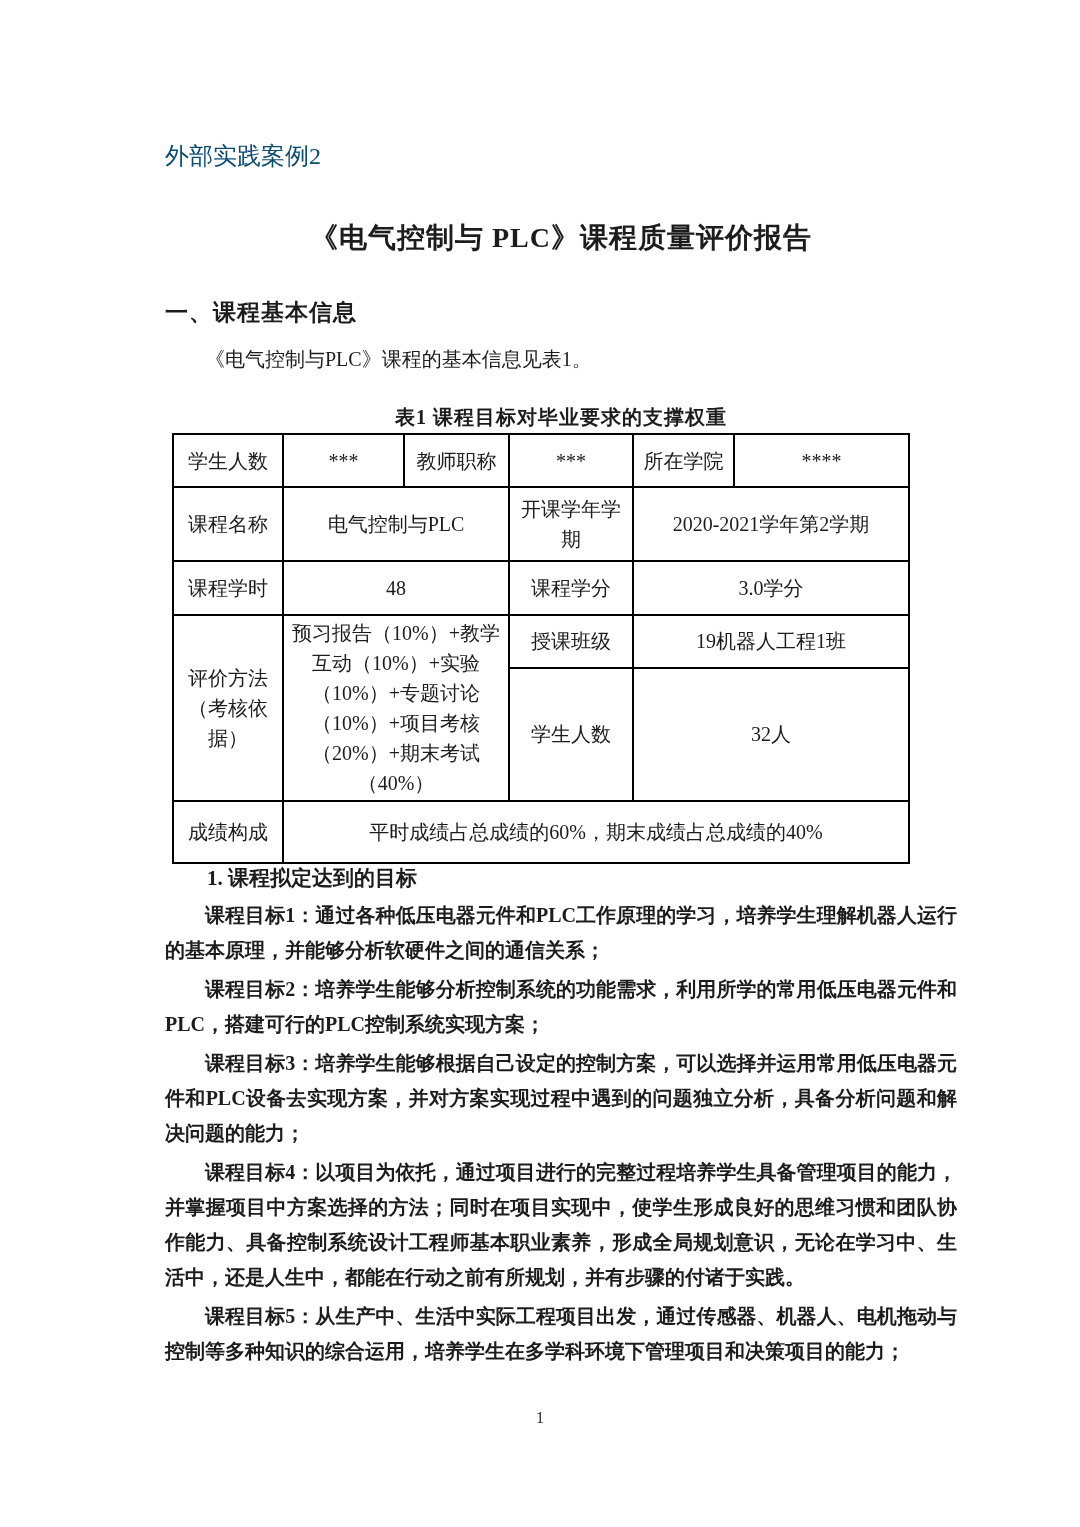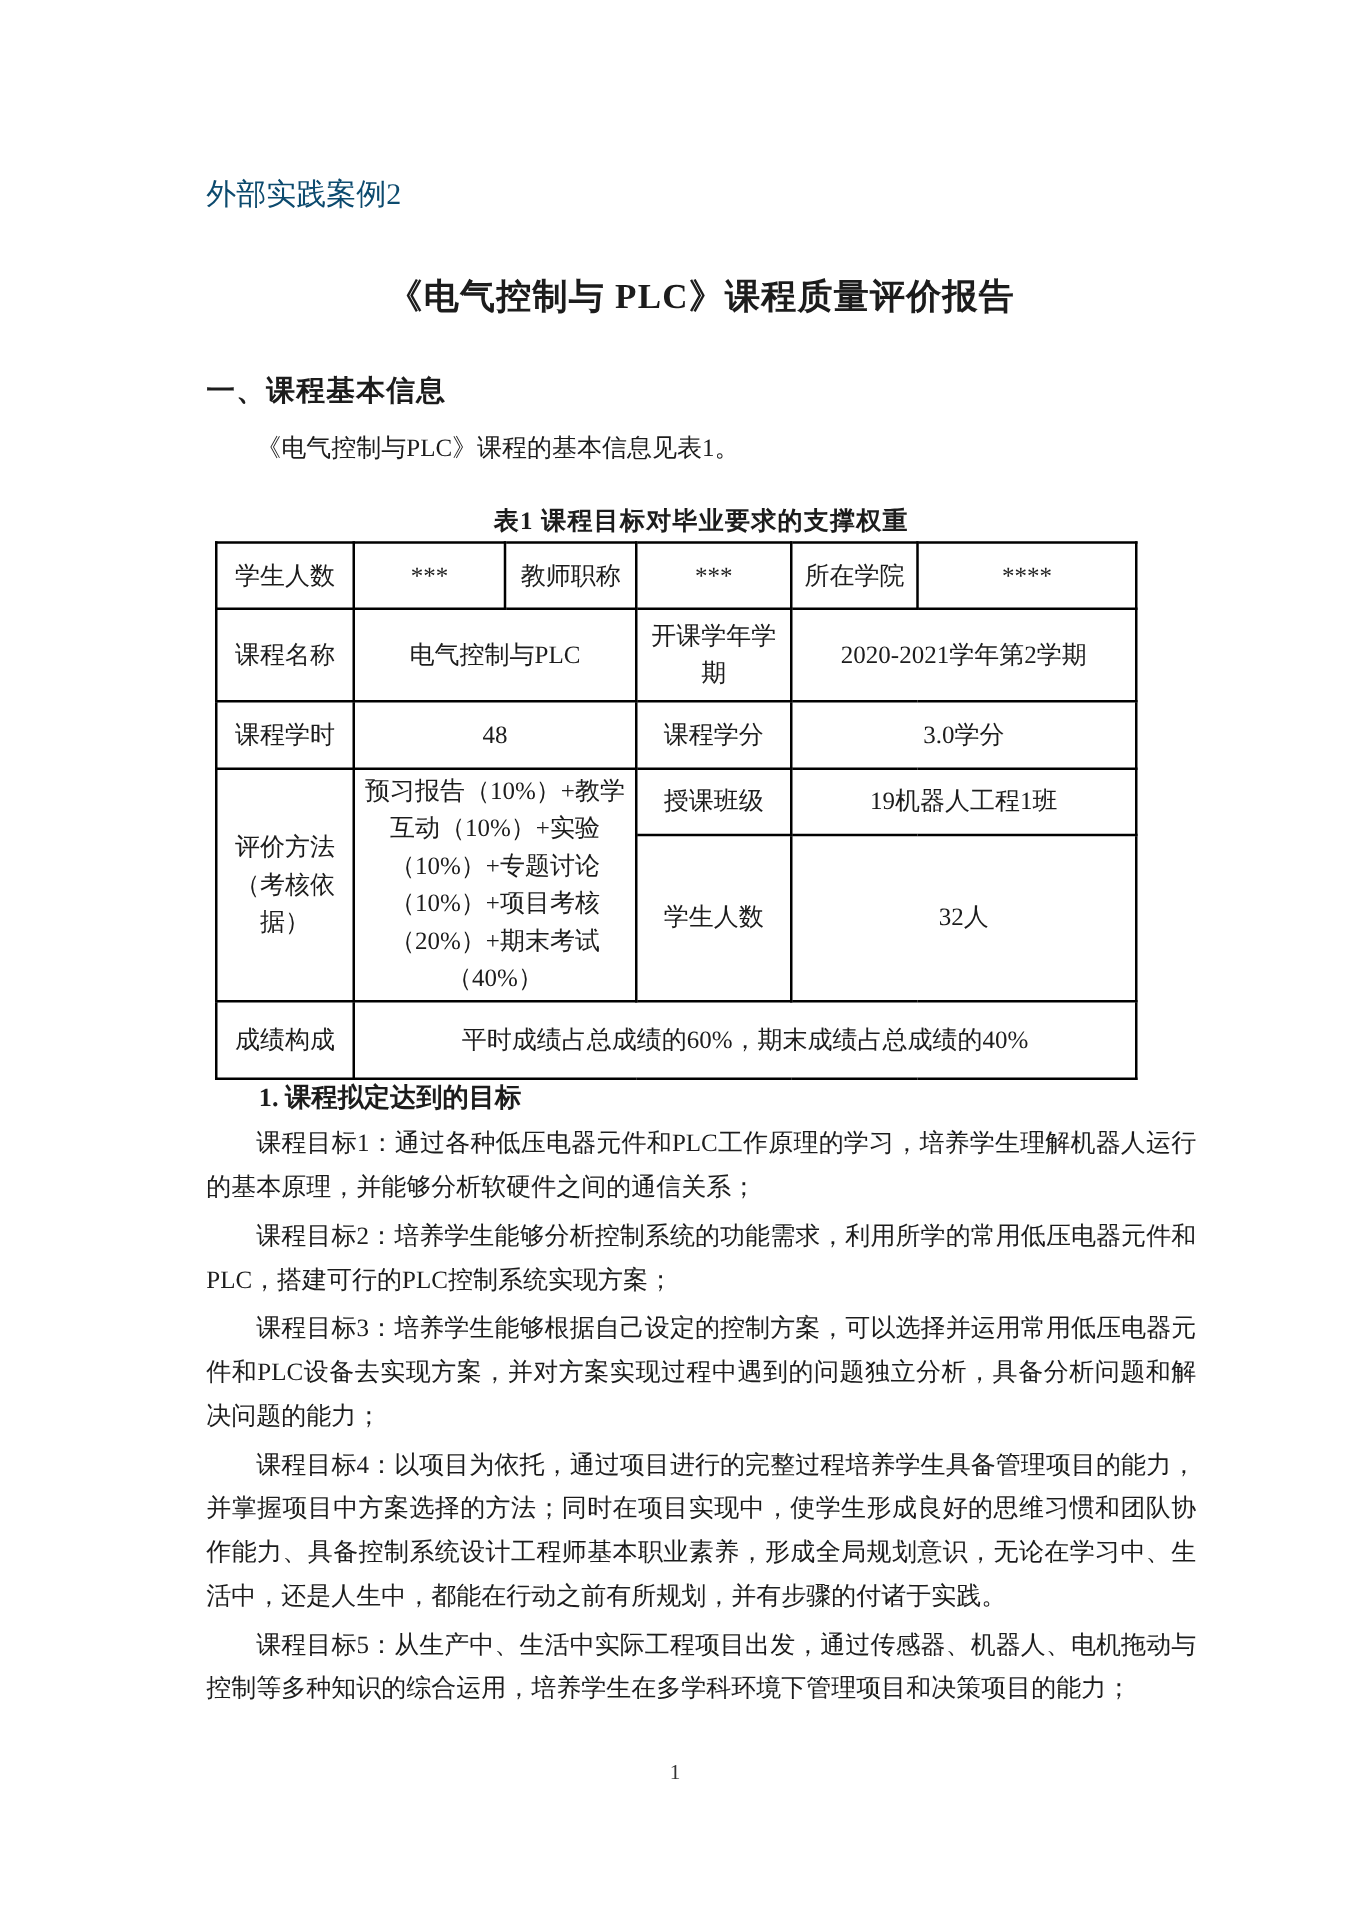--- a/index.html
+++ b/index.html
@@ -96,20 +96,21 @@
     font-size:21px;
     font-weight:700;
     line-height:28px;
   }
   .objective{
     margin:4px 0 0 0;
     font-size:20px;
     line-height:35px;
     text-indent:2em;
     text-align:justify;
+    font-weight:bold;
   }
   .objective.first{margin-top:6px;}
   .page-number{
     position:absolute;
     top:1408px;
     left:0;
     width:1080px;
     text-align:center;
     font-size:17px;
     color:#333;

